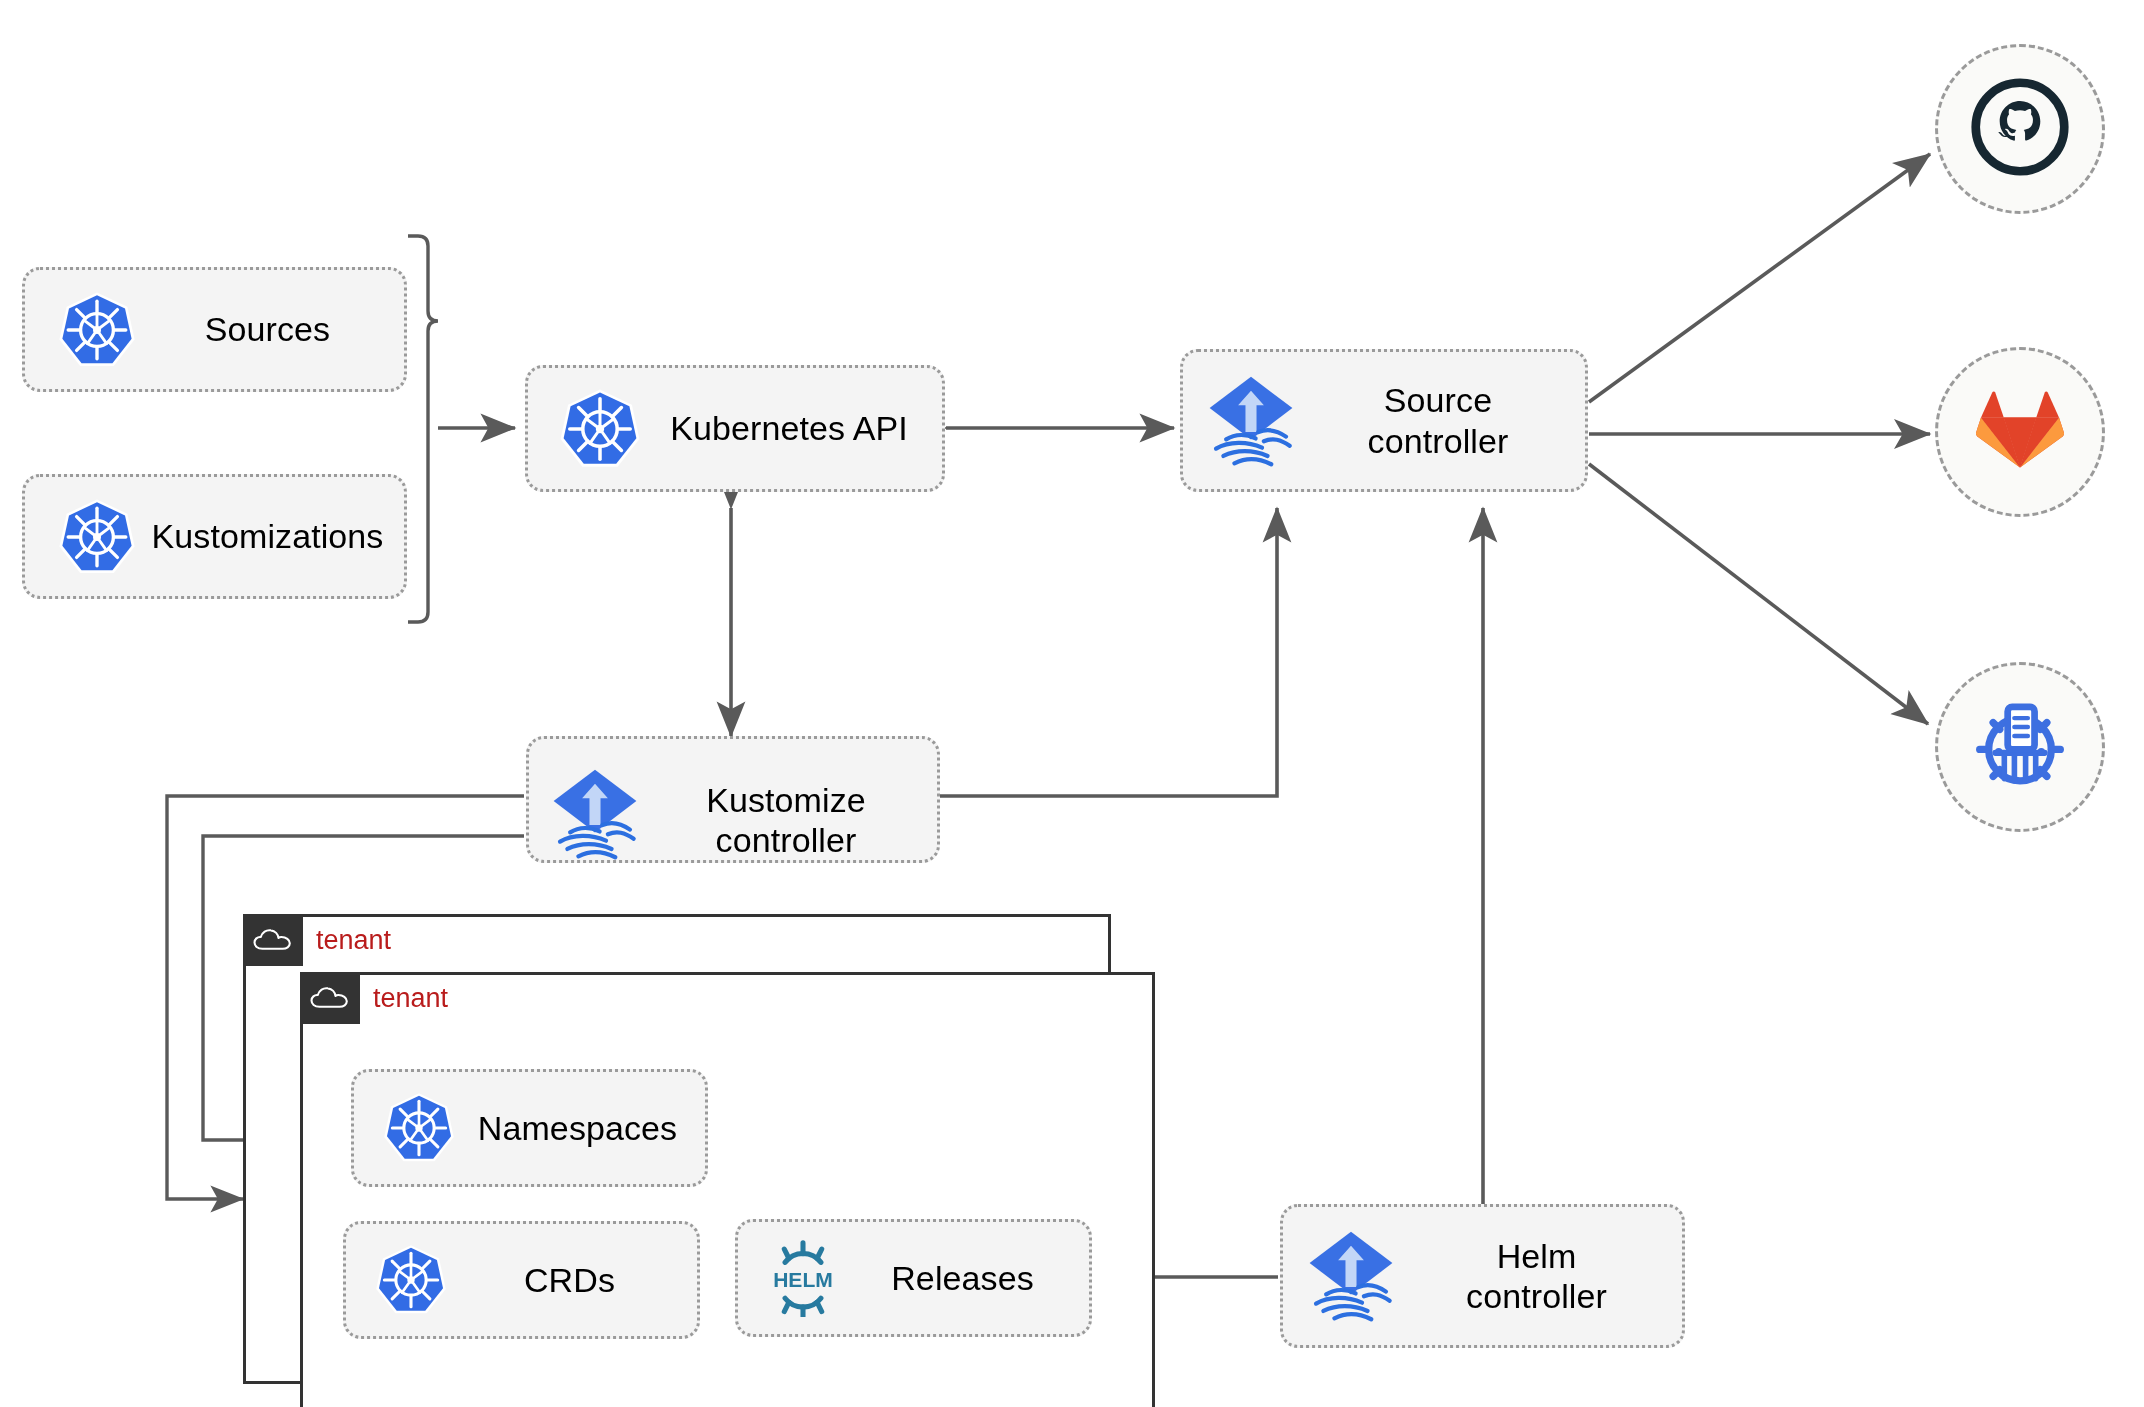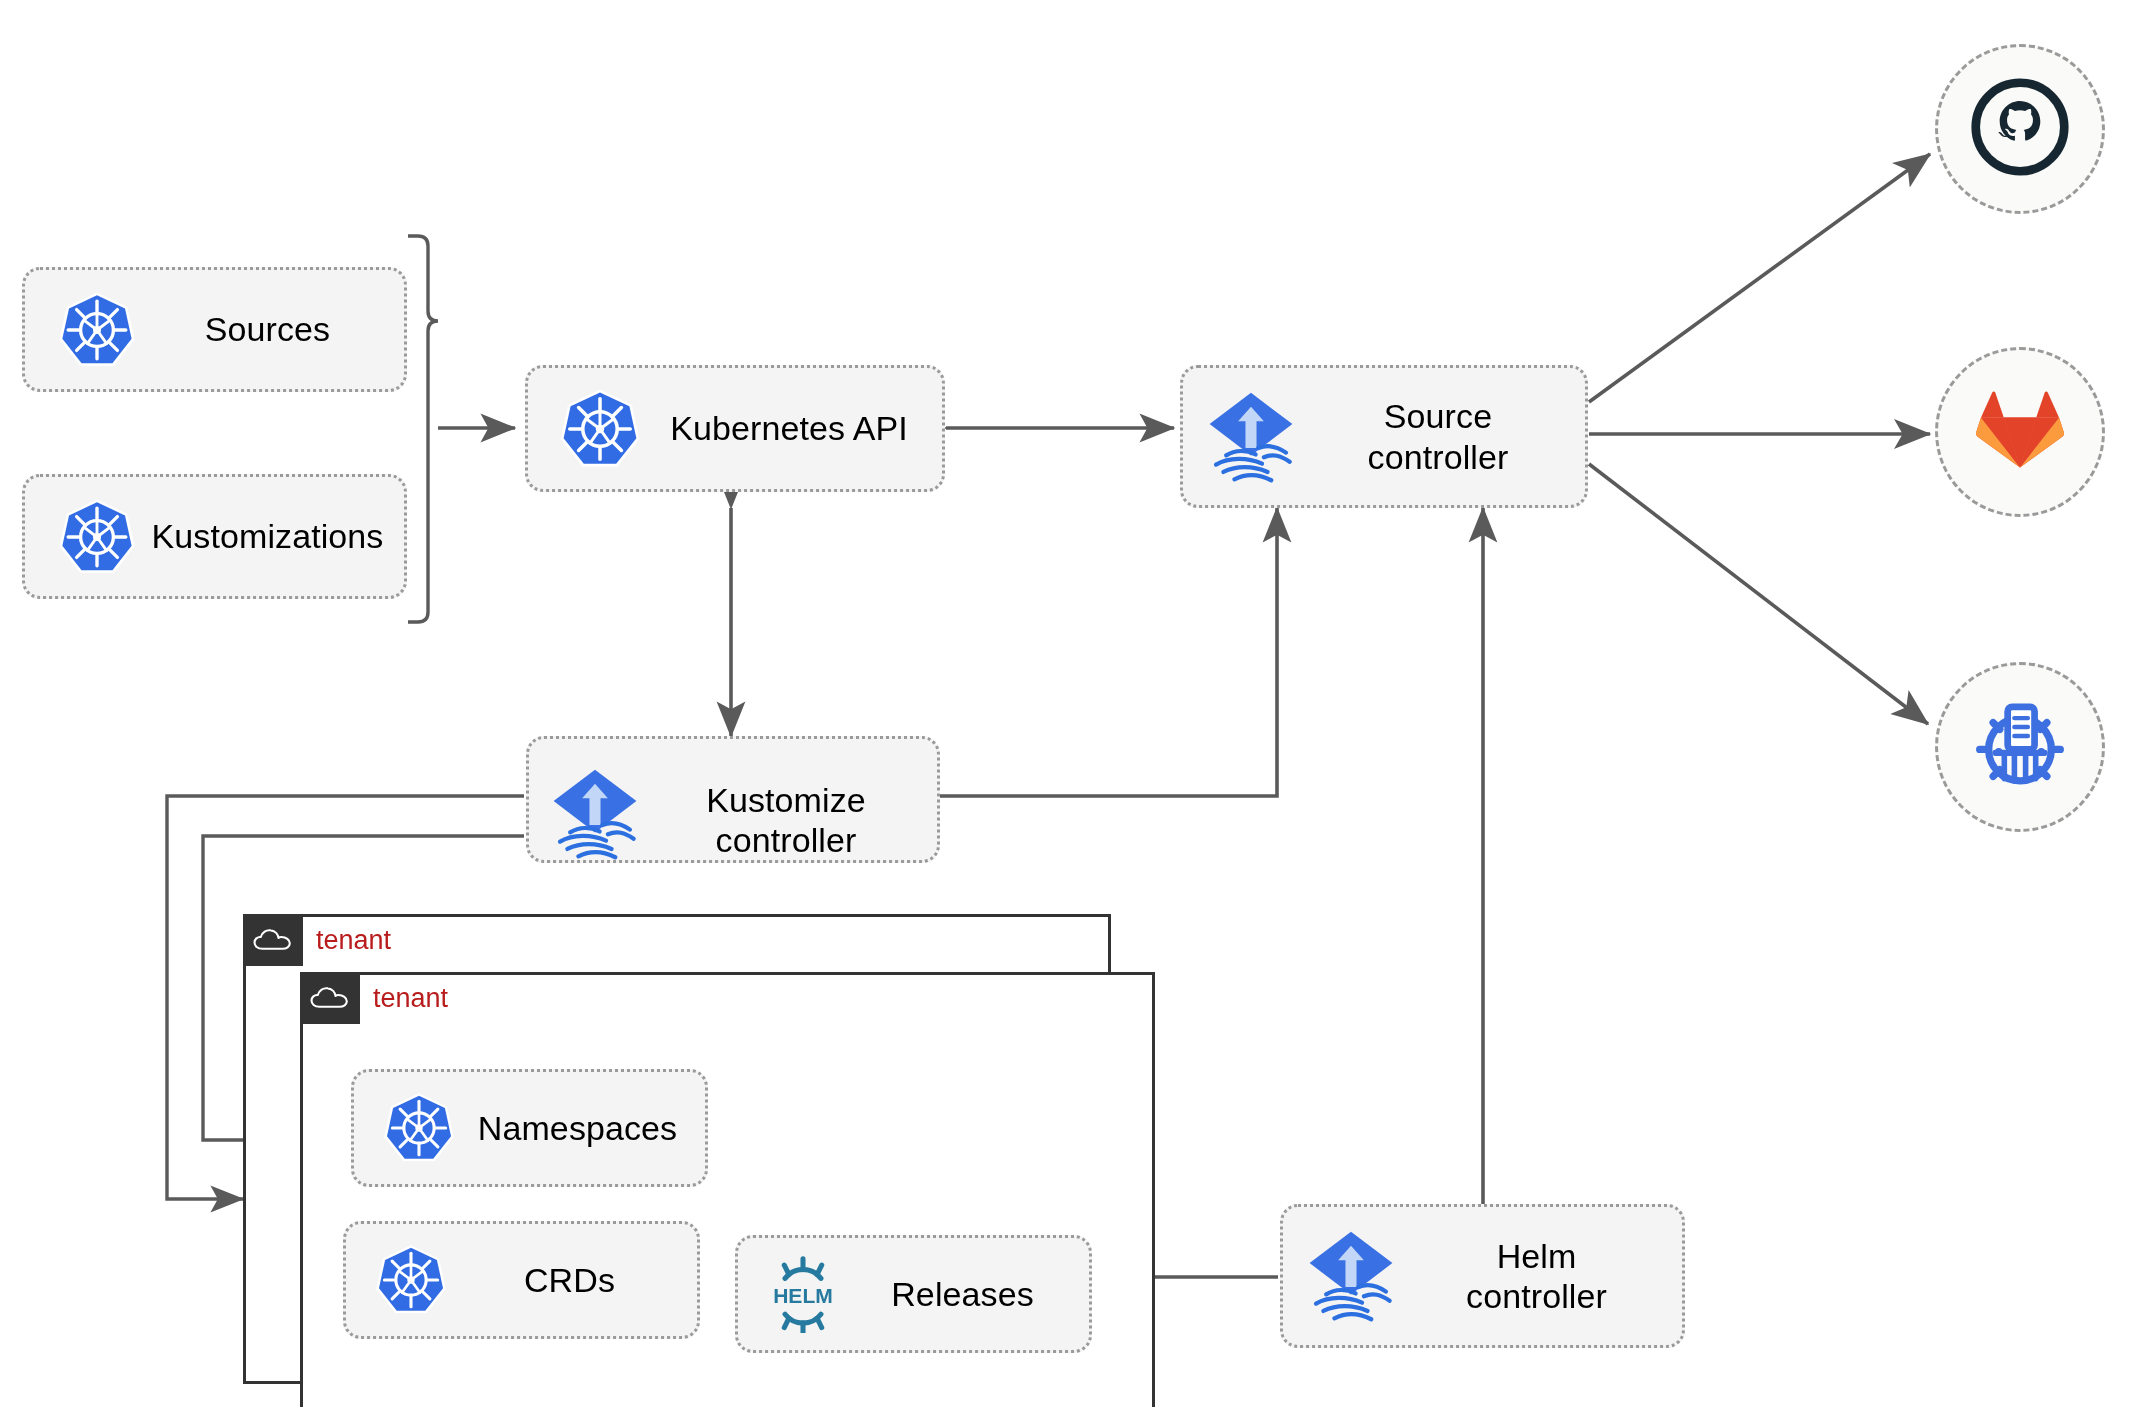--- a/index.html
+++ b/index.html
@@ -208,21 +208,21 @@
 
   <div class="card" style="left:525px;top:341px;width:420px;height:127px;">
     <span class="ico" style="width:84px;height:84px;margin-left:30px;">
       <svg width="84" height="84" viewBox="0 0 100 100">
           <use href="#sym-k8s"></use>
         </svg>
     </span>
     <span class="lbl">Kubernetes API</span>
   </div>
 
-  <div class="card" style="left:1180px;top:341px;width:408px;height:143px;">
+  <div class="card" style="left:1180px;top:325px;width:408px;height:143px;">
     <span class="ico" style="width:92px;height:92px;margin-left:22px;">
       <svg width="92" height="92" viewBox="0 0 100 100">
           <use href="#sym-flux"></use>
         </svg>
     </span>
     <span class="lbl">Source
 controller</span>
   </div>
 
   <div class="card" style="left:526px;top:712px;width:414px;height:127px;align-items:flex-end;">
@@ -298,21 +298,21 @@
 
     <div class="card" style="left:40px;top:246px;width:357px;height:118px;">
       <span class="ico" style="width:74px;height:74px;margin-left:28px;">
         <svg width="74" height="74" viewBox="0 0 100 100">
             <use href="#sym-k8s"></use>
           </svg>
       </span>
       <span class="lbl">CRDs</span>
     </div>
 
-    <div class="card" style="left:432px;top:260px;width:357px;height:118px;">
+    <div class="card" style="left:432px;top:244px;width:357px;height:118px;">
       <span class="ico" style="width:78px;height:78px;margin-left:26px;">
         <svg width="78" height="78" viewBox="0 0 100 100">
             <use href="#sym-helm"></use>
           </svg>
       </span>
       <span class="lbl">Releases</span>
     </div>
   </div>
 
 </div>

